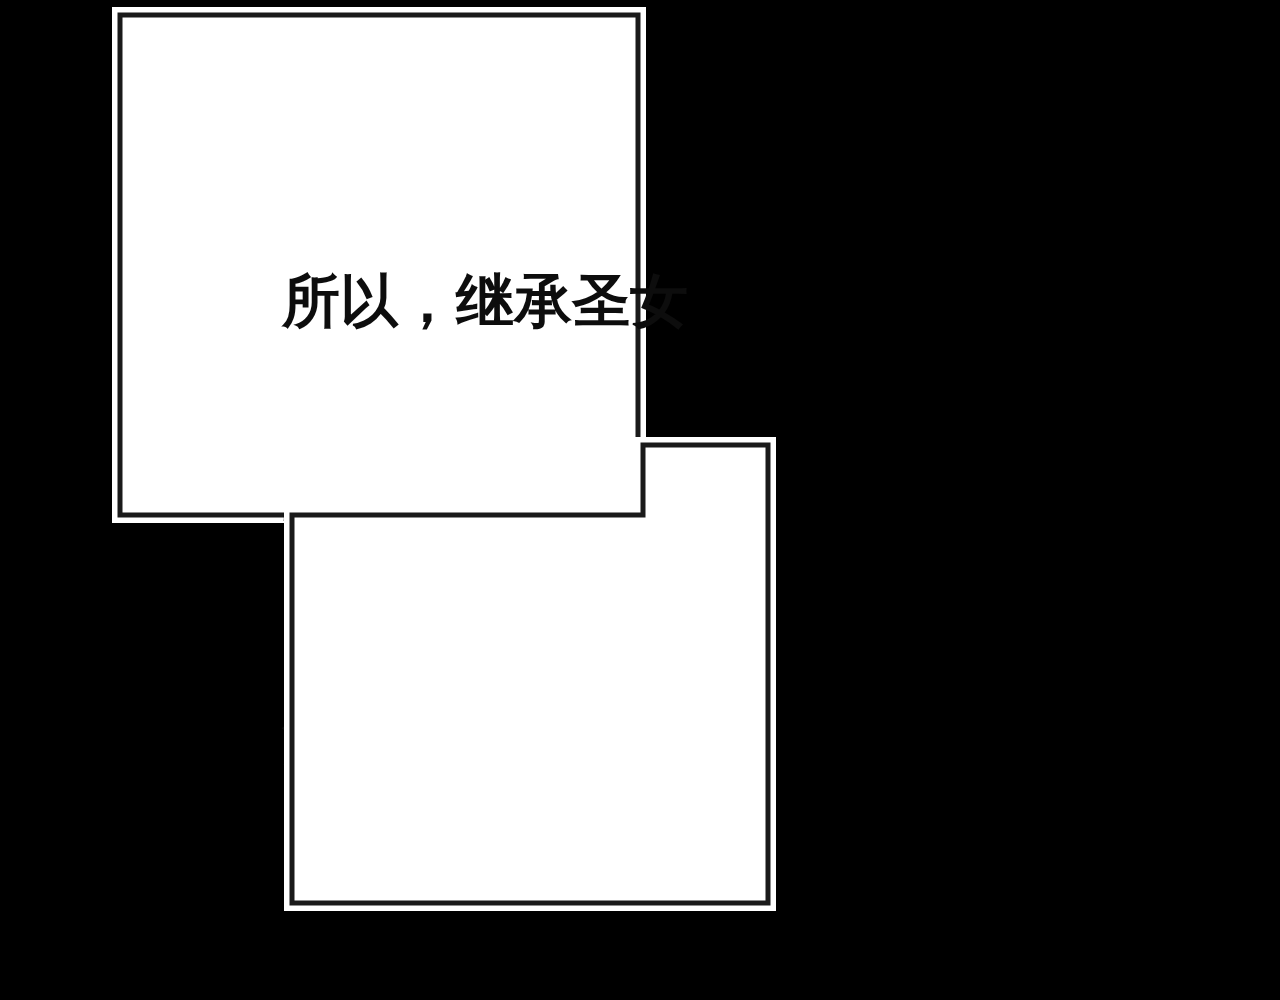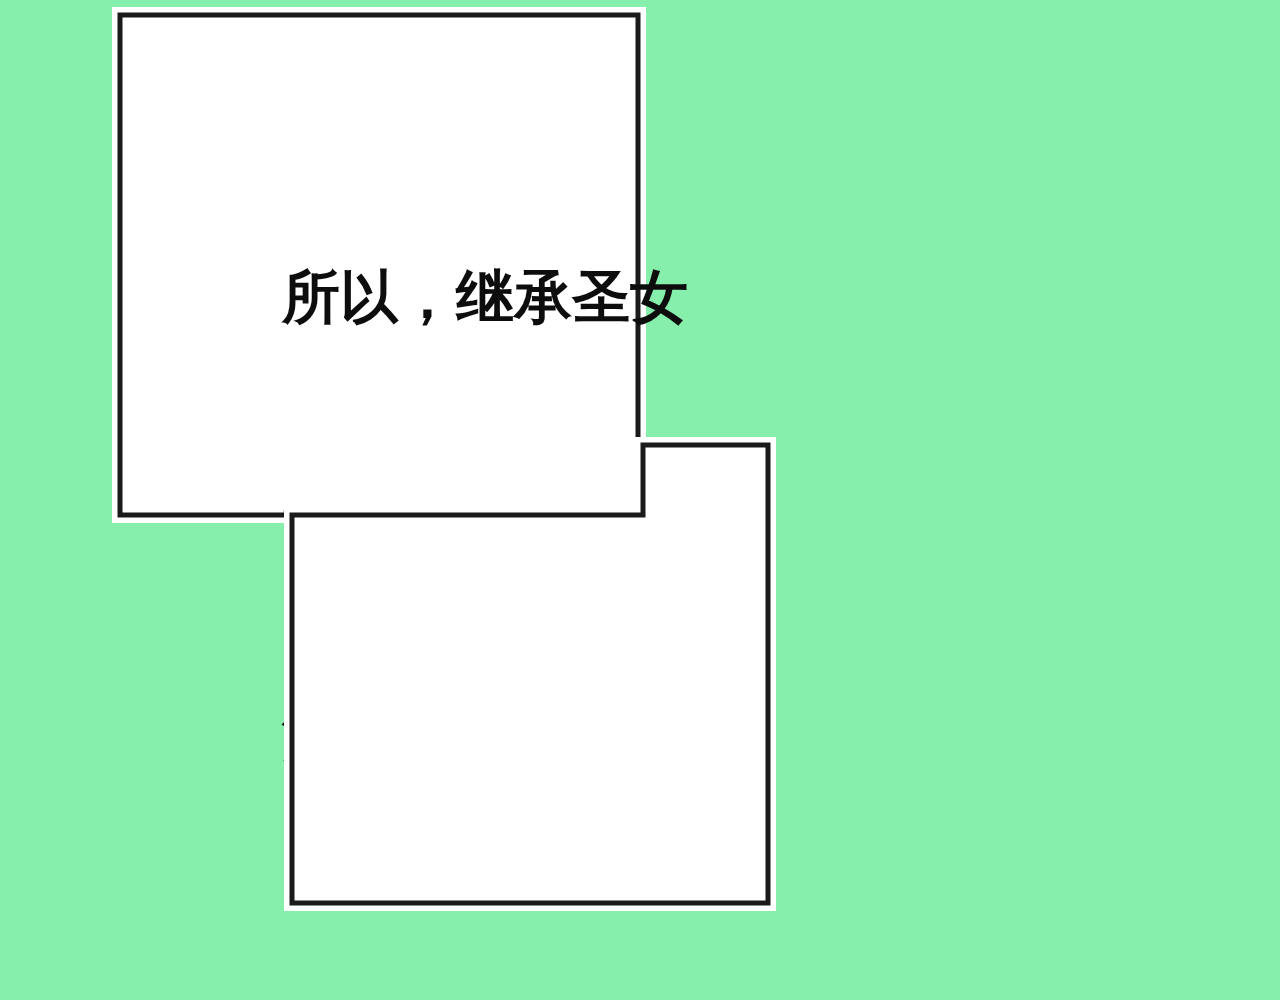--- a/index.html
+++ b/index.html
@@ -4,23 +4,23 @@
 <style>
   html, body {
     margin: 0;
     padding: 0;
     background: #ffffff;
   }
   #page {
     position: relative;
     width: 1280px;
     height: 1000px;
-    background: #86efac;
+    background: #000000;
     overflow: hidden;
-    font-family: Liberation Mono, monospace;
+    font-family: Liberation Serif, serif;
   }
 
   
   .bubble {
     position: absolute;
     box-sizing: border-box;
     background: #ffffff;
   }
 
   

